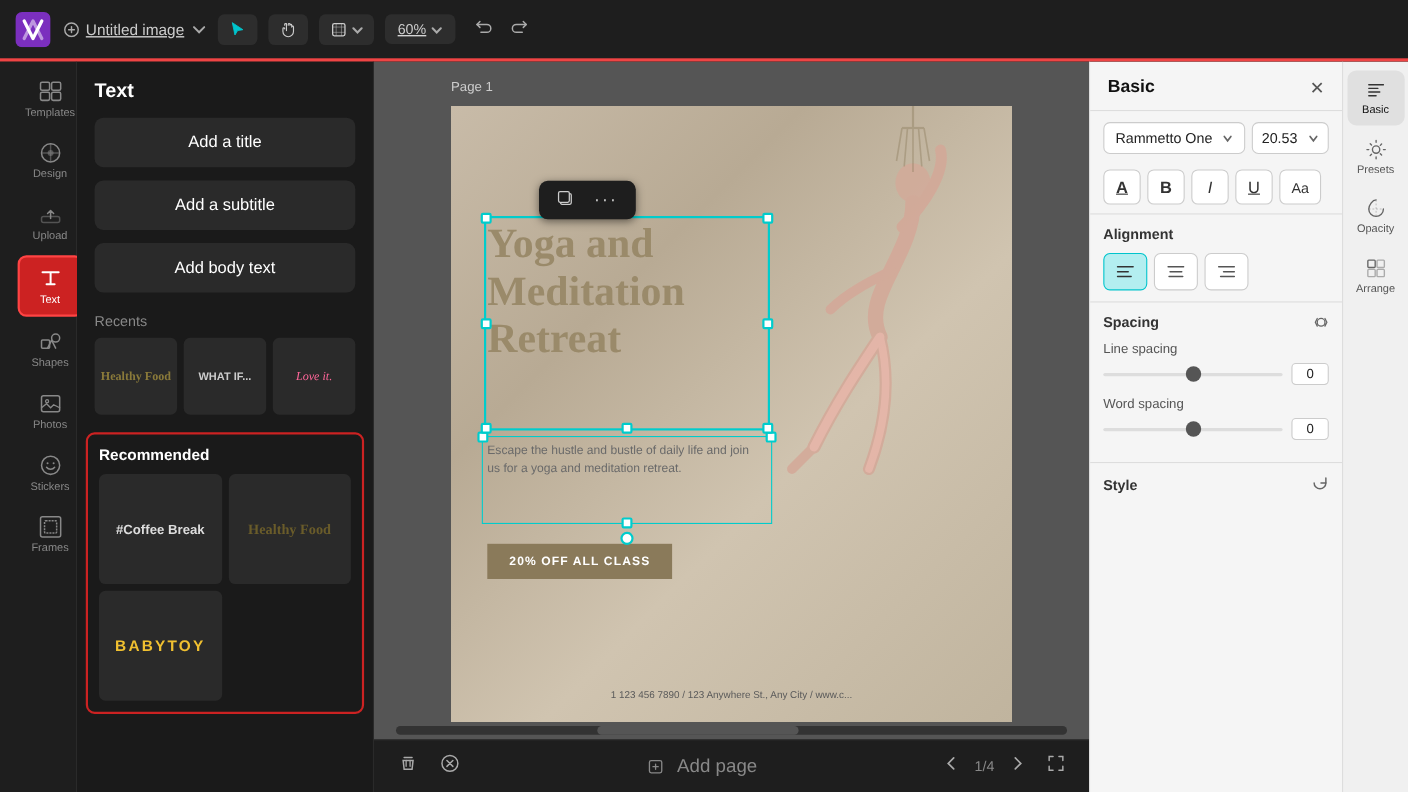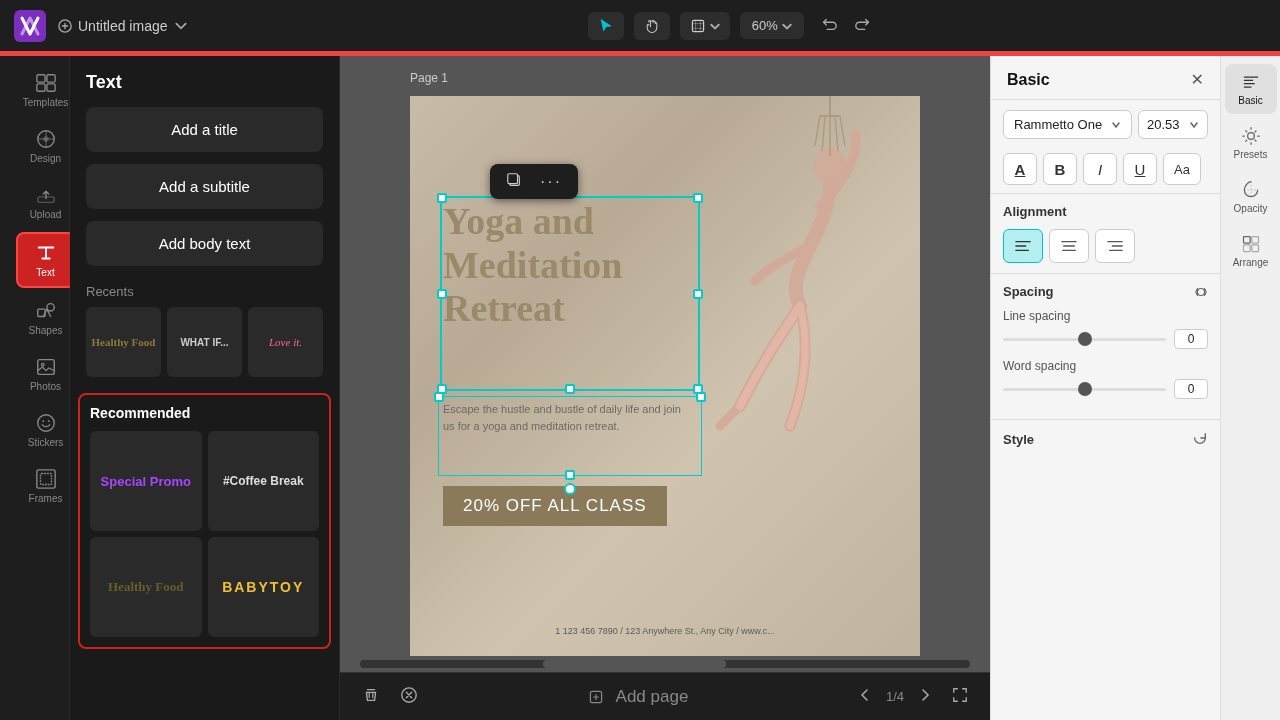--- a/index.html
+++ b/index.html
@@ -2,31 +2,32 @@
 <html><head>
   <meta charset="utf-8">
   <style>
     * { box-sizing: border-box; margin: 0; padding: 0; }
     body { font-family: 'Segoe UI', Arial, sans-serif; background: #1a1a1a; color: #fff; width: 1280px; height: 720px; overflow: hidden; display: flex; flex-direction: column; }
 
     
     .topbar {
       height: 56px;
       background: #1e1e1e;
-      border-bottom: 5px solid #ef4444;
+      border-bottom: 3px solid #ef4444;
       display: flex;
       align-items: center;
       padding: 0 12px;
       gap: 10px;
       flex-shrink: 0;
+      text-decoration: underline;
     }
     .topbar-logo { width: 36px; height: 36px; display: flex; align-items: center; justify-content: center; }
     .topbar-title { display: flex; align-items: center; gap: 6px; color: #ccc; font-size: 14px; cursor: pointer; }
     .topbar-title svg { width: 14px; height: 14px; }
-    .topbar-center { flex: 1; display: flex; align-items: center; justify-content: center; gap: 10px; }
+    .topbar-center { flex: 1; display: flex; align-items: center; gap: 10px; }
     .tool-btn { background: #2d2d2d; border: none; color: #ccc; padding: 6px 10px; border-radius: 6px; cursor: pointer; display: flex; align-items: center; gap: 4px; font-size: 13px; }
     .zoom-btn { background: #2d2d2d; border: none; color: #ccc; padding: 6px 12px; border-radius: 6px; cursor: pointer; font-size: 13px; display: flex; align-items: center; gap: 4px; }
     .undo-redo { display: flex; gap: 4px; }
     .icon-btn { background: none; border: none; color: #aaa; padding: 6px; border-radius: 6px; cursor: pointer; font-size: 16px; }
     .topbar-right { display: flex; align-items: center; gap: 8px; }
     .export-btn { background: #00c4cc; border: none; color: #fff; padding: 8px 20px; border-radius: 8px; font-size: 14px; font-weight: 600; cursor: pointer; }
     .shield-btn { background: none; border: none; color: #aaa; font-size: 18px; cursor: pointer; padding: 4px; }
     .avatar { width: 32px; height: 32px; border-radius: 50%; background: #cc8844; display: flex; align-items: center; justify-content: center; font-size: 12px; }
 
     
@@ -222,22 +223,22 @@
       line-height: 1.5;
       z-index: 5;
     }
     .canvas-cta {
       position: absolute;
       bottom: 130px;
       left: 33px;
       background: #8a7a5a;
       color: #fff;
       padding: 10px 20px;
-      font-size: 17px;
-      font-weight: 400;
+      font-size: 11px;
+      font-weight: 700;
       letter-spacing: 1px;
       z-index: 5;
     }
     .canvas-footer {
       position: absolute;
       bottom: 20px;
       left: 0;
       right: 0;
       text-align: center;
       font-size: 9px;
@@ -564,23 +565,20 @@
         </div>
         <div class="recent-item">
           <span style="font-size:11px; color:#ff6699; font-style:italic; font-family: Georgia, serif;">Love it.</span>
         </div>
       </div>
     </div>
 
     <div class="recommended-section">
       <div class="recommended-label">Recommended</div>
       <div class="recommended-grid">
-        <div class="recommended-item">
-          <span style="font-size:13px; color:#aa44ff; font-weight:700;">Special Promo</span>
-        </div>
         <div class="recommended-item">
           <span style="font-size:12px; color:#ddd; font-weight:800;">#Coffee Break</span>
         </div>
         <div class="recommended-item">
           <span style="font-size:13px; color:#6a5c2a; font-family:Georgia,serif; font-weight:700;">Healthy Food</span>
         </div>
         <div class="recommended-item">
           <span style="font-size:14px; color:#f0c030; font-weight:900; letter-spacing:2px;">BABYTOY</span>
         </div>
       </div>

